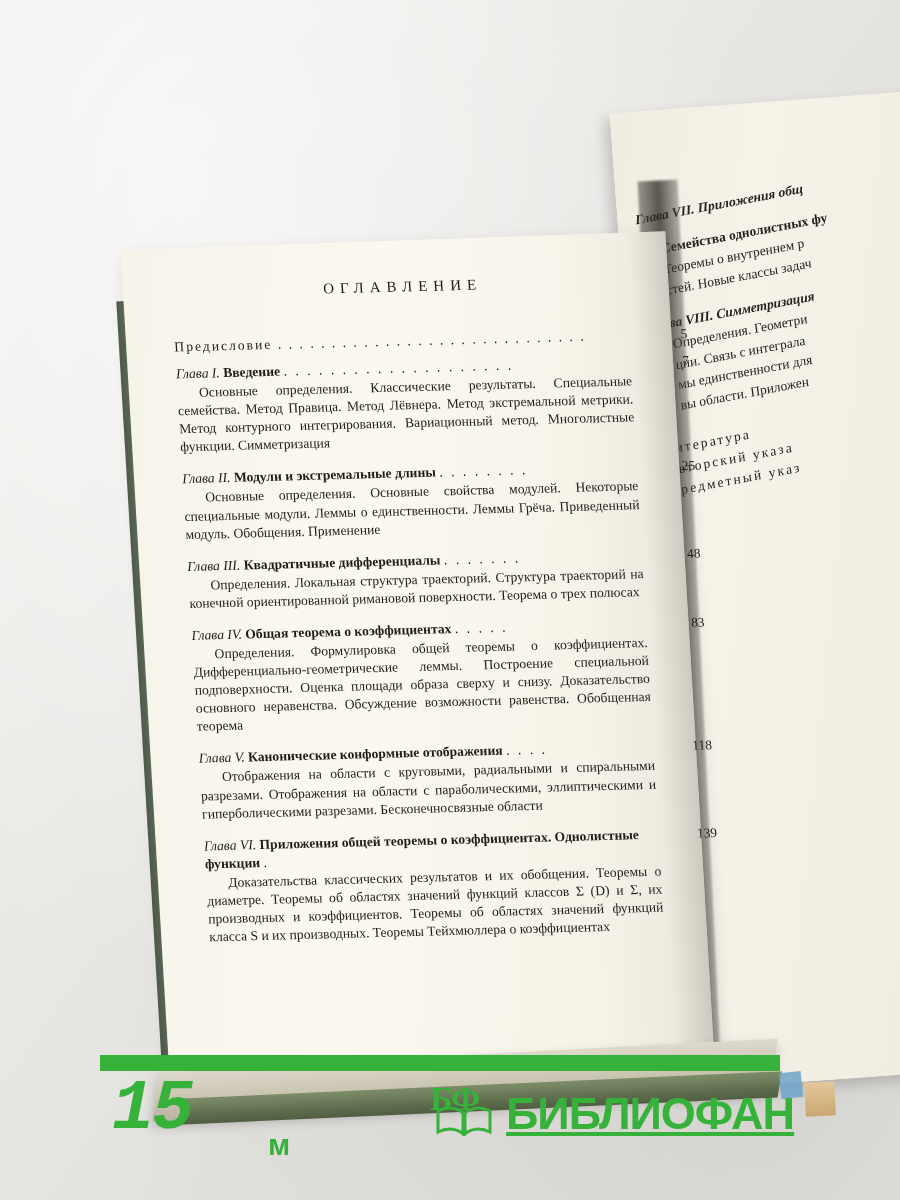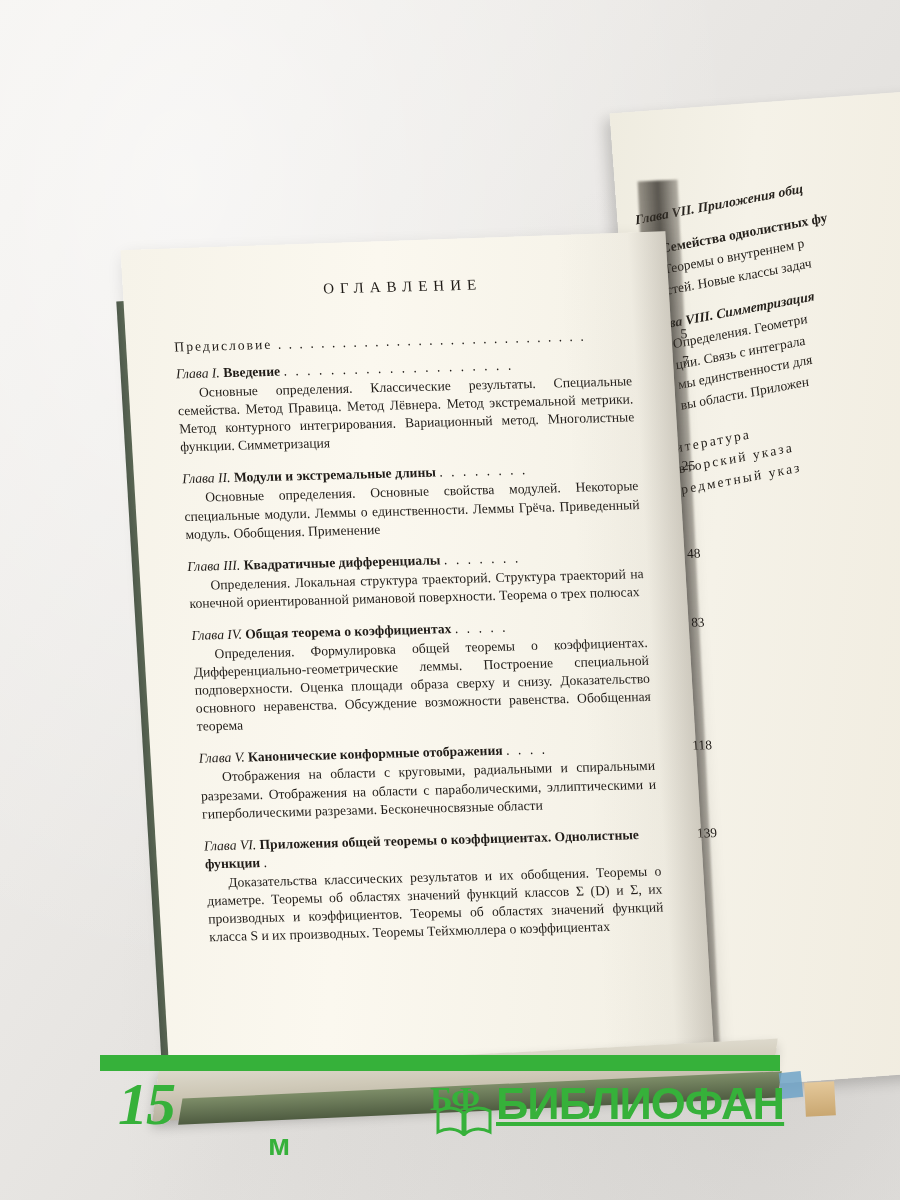--- a/index.html
+++ b/index.html
@@ -214,44 +214,45 @@
   .scalebar {
     position: absolute;
     left: 100px;
     top: 1055px;
     width: 680px;
     height: 16px;
     background: #36b13a;
   }
   .scale-label {
     position: absolute;
-    left: 118px;
+    left: 112px;
     top: 1070px;
-    font-family: Liberation Serif, serif;
+    font-family: Liberation Mono, monospace;
     font-weight: bold;
     font-style: italic;
-    font-size: 60px;
+    font-size: 70px;
     color: #36b13a;
     letter-spacing: -2px;
   }
   .scale-unit {
     position: absolute;
     left: 268px;
     top: 1128px;
     font-family: "Liberation Sans", sans-serif;
     font-weight: bold;
     font-size: 30px;
     color: #36b13a;
   }
   .logo {
     position: absolute;
     left: 430px;
     top: 1078px;
     display: flex;
-    align-items: flex-start;
+    align-items: flex-end;
+    gap: 10px;
   }
   .logo .mark {
     position: relative;
     width: 66px;
     height: 62px;
   }
   .logo .mark .bf {
     position: absolute;
     left: 0;
     top: 2px;

